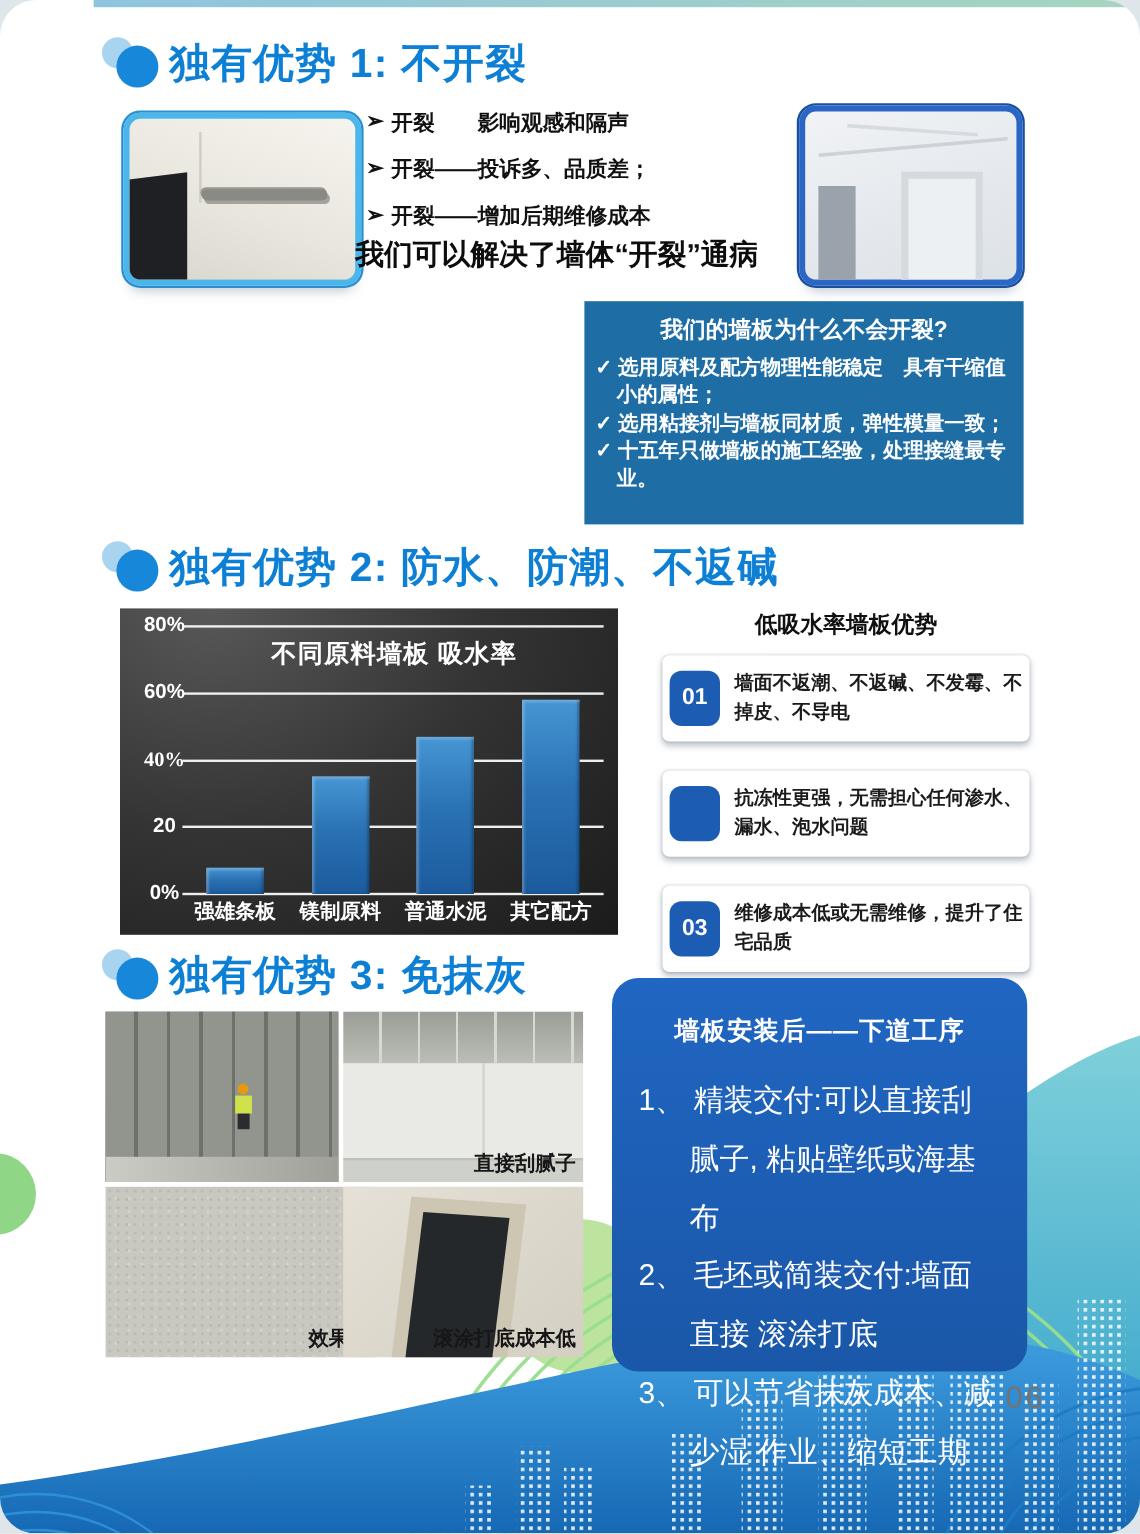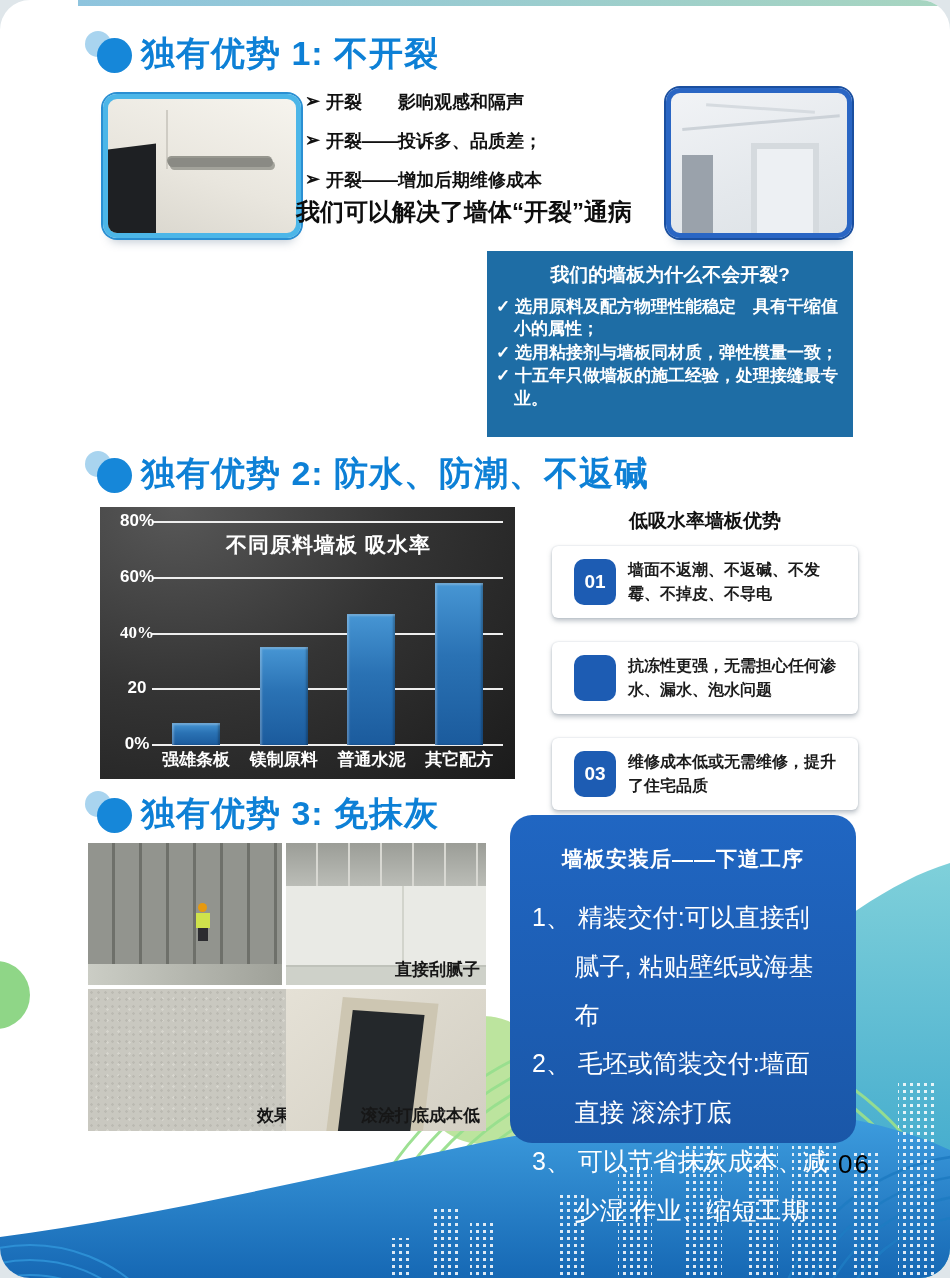--- a/index.html
+++ b/index.html
@@ -47,21 +47,21 @@
   .chart-title{position:absolute;left:52px;width:353px;top:24px;text-align:center;color:#fff;font-weight:bold;font-size:21px;letter-spacing:1px;}
   .gridline{position:absolute;height:2px;background:#eeeeee;}
   .ytick{position:absolute;left:15px;width:44px;text-align:center;color:#fff;font-weight:bold;font-size:17px;}
   .bar{position:absolute;width:48px;background:linear-gradient(180deg,#4796d4 0%,#2a72b4 45%,#1b5b9d 100%);
        box-shadow:inset 2px 2px 2px rgba(255,255,255,.25), inset -2px 0 2px rgba(0,0,0,.25);}
   .cat-label{position:absolute;top:241px;text-align:center;color:#fff;font-weight:bold;font-size:17px;}
   
   .adv-title{position:absolute;left:552px;top:508px;width:306px;text-align:center;
              font-size:19px;font-weight:bold;color:#101010;z-index:2;}
   .adv-cards{position:absolute;left:552px;top:546px;width:306px;display:flex;flex-direction:column;gap:24px;z-index:2;}
-  .adv-card{display:flex;gap:12px;align-items:center;background:#ffffff;border-radius:6px;padding:8px 22px;min-height:56px;
+  .adv-card{display:flex;gap:12px;align-items:center;background:#ffffff;border-radius:6px;padding:8px 6px;min-height:56px;
             box-shadow:0 3px 5px rgba(125,138,150,.5),0 0 2px rgba(140,155,170,.4);}
   .adv-num{flex:none;width:42px;height:46px;border-radius:10px;background:#1d5cb3;color:#fff;
            display:flex;align-items:center;justify-content:center;font-weight:bold;font-size:19px;}
   .adv-text{font-size:16px;font-weight:bold;color:#1b1b1b;line-height:1.5;}
   
   .photo3{position:absolute;overflow:hidden;z-index:2;}
   .photo-label{position:absolute;right:6px;bottom:4px;font-weight:bold;font-size:17px;color:#161616;z-index:3;}
   .p-panels{background:repeating-linear-gradient(90deg,#92948e 0 24px,#6e706a 24px 27px),linear-gradient(#a2a49e,#7e807a);}
   .p-panels .floor{position:absolute;left:0;bottom:0;width:100%;height:15%;background:linear-gradient(90deg,#cbcdc5,#9fa199);}
   .worker{position:absolute;left:55%;top:42%;width:16px;height:40px;}
@@ -78,21 +78,21 @@
       background-size:7px 7px,11px 11px;background-position:0 0,3px 4px;}
   .p-doorframe{background:linear-gradient(140deg,#e5e1d6 0%,#d3cfc3 100%);}
   .p-doorframe .frame{position:absolute;left:24%;top:8%;width:48%;height:100%;background:#cdc6b2;transform:rotate(4deg) skewX(-3deg);}
   .p-doorframe .opening{position:absolute;left:29%;top:16%;width:36%;height:100%;background:#24282b;transform:rotate(4deg) skewX(-3deg);}
   
   .proc-box{position:absolute;left:510px;top:815px;width:346px;height:328px;border-radius:22px;z-index:2;
             background:linear-gradient(180deg,#2066c2 0%,#1a57a8 100%);color:#fff;box-sizing:border-box;padding:30px 22px 0;}
   .proc-title{text-align:center;font-size:21px;font-weight:bold;letter-spacing:1px;margin-bottom:20px;}
   .proc-item{font-size:25px;line-height:1.95;padding-left:1.7em;text-indent:-1.7em;}
   
-  .page-num{position:absolute;left:838px;top:1149px;color:#000000;font-size:26px;letter-spacing:2px;z-index:2;}
+  .page-num{position:absolute;left:838px;top:1149px;color:#737373;font-size:26px;letter-spacing:2px;z-index:2;}
   
   .bottom-deco{position:absolute;left:0;top:845px;width:950px;height:433px;z-index:0;}
 </style>
 </head>
 <body>
 
 <div class="page">
 
   <div class="topbar"></div>
 

